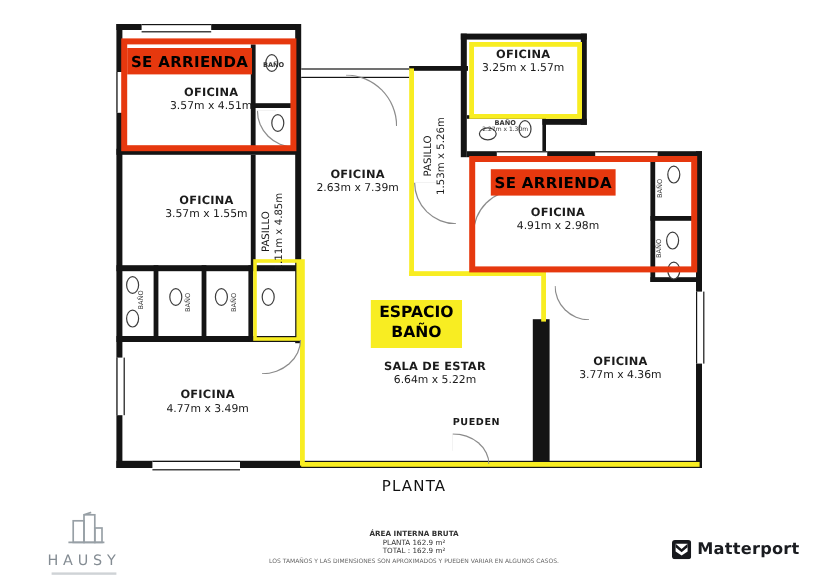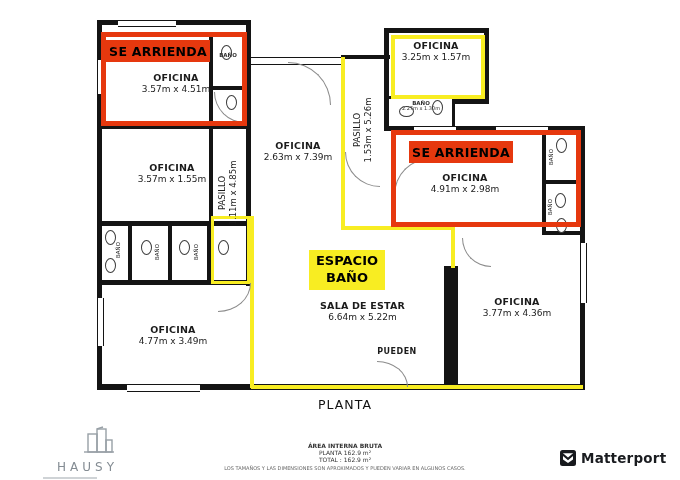--- a/index.html
+++ b/index.html
@@ -33,21 +33,21 @@
           font-weight:700;font-size:12.5px;letter-spacing:.3px;}
   .ybanner{position:absolute;background:var(--yellow);color:#000;display:flex;flex-direction:column;
            align-items:center;justify-content:center;font-weight:700;font-size:13px;line-height:1.3;}
   .entrada{position:absolute;font-size:8px;font-weight:600;letter-spacing:.5px;text-align:center;}
   .planta{position:absolute;font-size:12.5px;letter-spacing:1px;text-align:center;color:#111;}
   
   .footer{position:absolute;text-align:center;color:#333;}
   .footer .f1{font-size:6px;font-weight:700;}
   .footer .f2,.footer .f3{font-size:6px;}
   .footer .f4{font-size:5px;color:#666;margin-top:2px;}
-  .hausy{position:absolute;text-align:right;}
+  .hausy{position:absolute;text-align:center;}
   .hausy .word{font-size:12px;letter-spacing:4px;color:#848c93;margin-top:2px;}
   .hausy .tag{width:54px;height:2px;background:#cfd3d6;margin:3px auto 0;}
   .mp{position:absolute;display:flex;align-items:center;gap:5px;}
   .mp .word{font-size:13.5px;font-weight:700;color:#1a1c20;letter-spacing:.2px;}
 </style>
 </head>
 <body>
 
 <div class="canvas">
 

